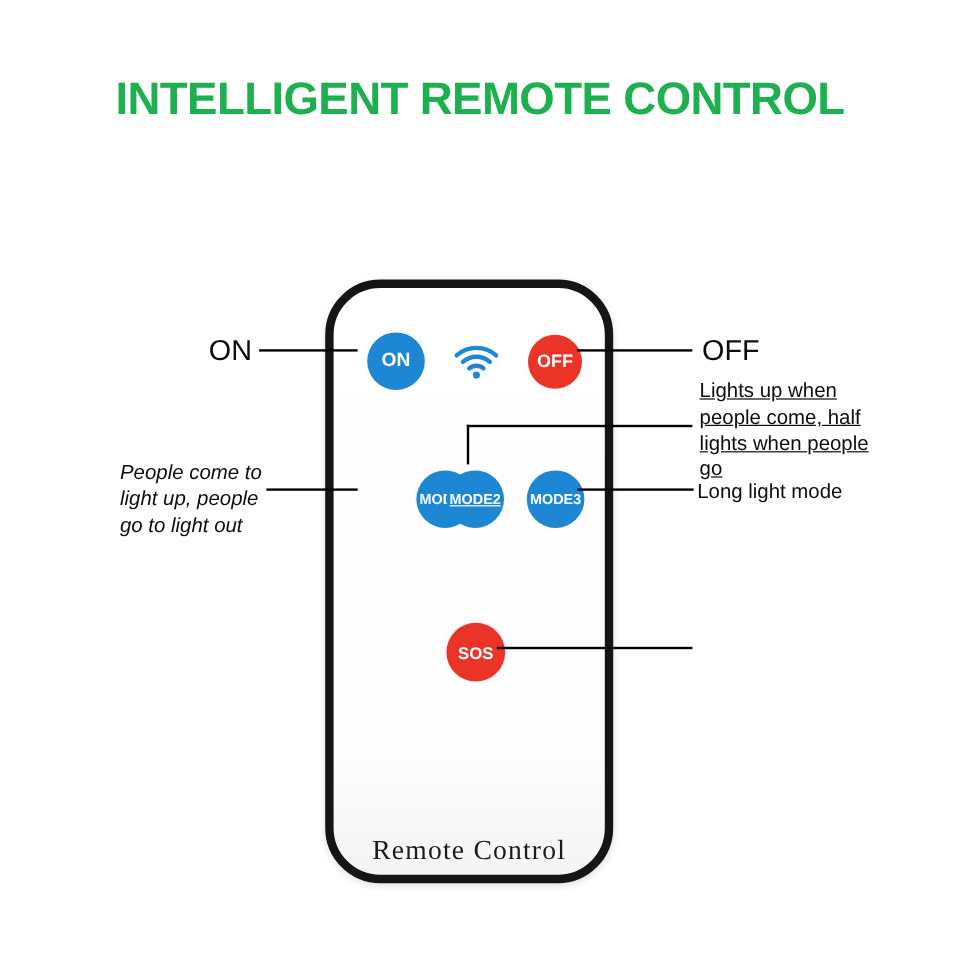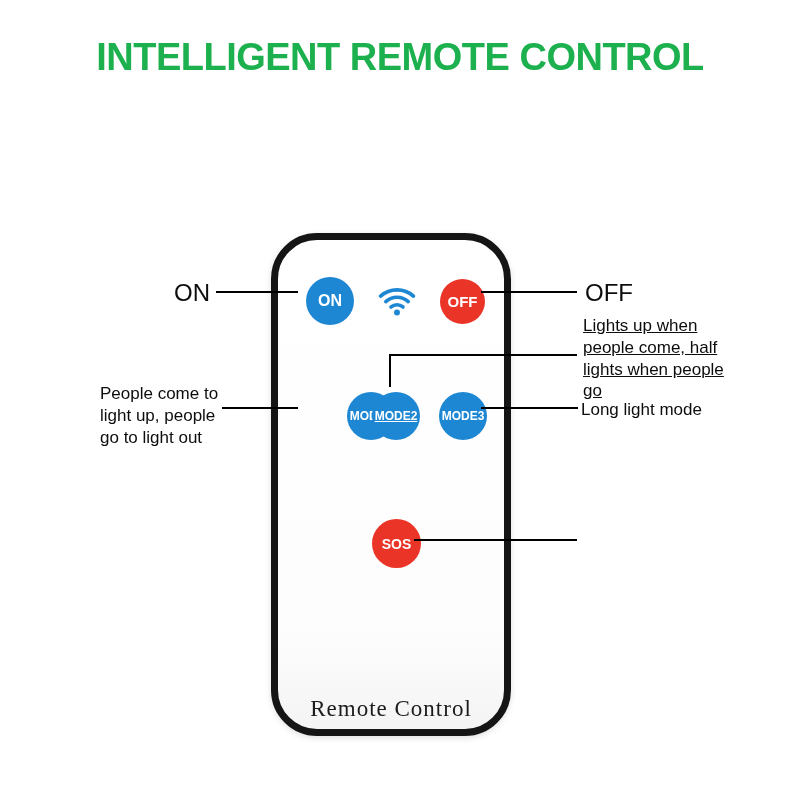--- a/index.html
+++ b/index.html
@@ -3,21 +3,21 @@
 <meta charset="utf-8">
 <style>
   * { margin: 0; padding: 0; box-sizing: border-box; }
   html, body { width: 800px; height: 800px; background: #ffffff; overflow: hidden; }
   body { font-family: "Liberation Sans", sans-serif; color: #111; position: relative; }
 
   .page { position: absolute; inset: 0; width: 800px; height: 800px; background: #fff; }
 
   
   .title {
-    position: absolute; top: 36px; left: 0; width: 100%;
+    position: absolute; top: 62px; left: 0; width: 100%;
     text-align: center; font-size: 38px; font-weight: 800;
     letter-spacing: -0.5px; color: #1cb14e;
   }
   .subtitle {
     position: absolute; top: 103px; left: 130px; width: 540px;
     text-align: center; font-size: 22px; line-height: 1.42; color: #141414;
   }
 
   
   .remote {
@@ -50,21 +50,21 @@
     position: absolute; left: 0; top: 428px; width: 100%;
     text-align: center; font-size: 23px; color: #1b1b1b;
     font-family: "Liberation Serif", serif; letter-spacing: 1px; margin-top: 28px;
   }
 
   
   .ann { position: absolute; font-size: 17px; line-height: 1.28; color: #0d0d0d; }
   .ann-on  { left: 120px; top: 278px; width: 90px; text-align: right; font-size: 24px; }
   .ann-off { left: 585px; top: 278px; width: 90px; text-align: left; font-size: 24px; }
   .ann-mode2 { left: 583px; top: 315px; width: 142px; text-decoration: underline; }
-  .ann-mode1 { left: 100px; top: 383px; width: 126px; }
+  .ann-mode1 { left: 100px; top: 383px; width: 126px; font-style: italic; }
   .ann-mode3 { left: 581px; top: 399px; width: 160px; }
   .ann-sos   { left: 585px; top: 519px; width: 110px; }
 
   .line { position: absolute; background: #000; }
   .line-h { height: 2px; }
   .line-v { width: 2px; }
 
   .line-on    { left: 216px; top: 291px; width: 82px; }
   .line-off   { left: 481px; top: 291px; width: 96px; }
   .line-mode2-h { left: 389px; top: 354px; width: 188px; }

